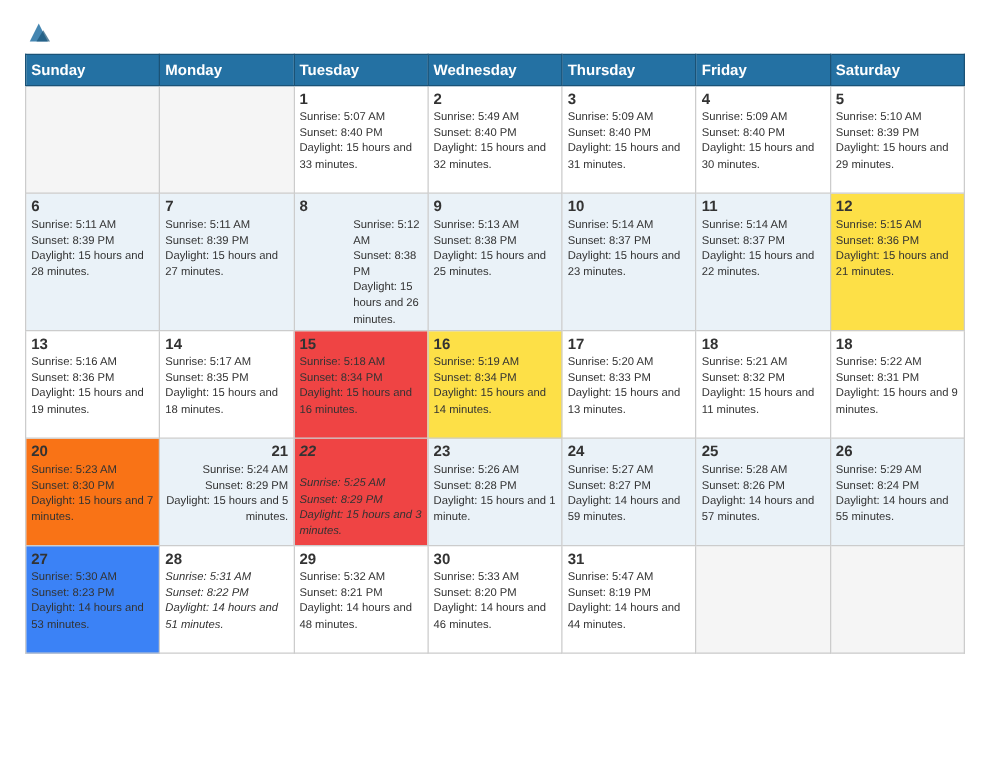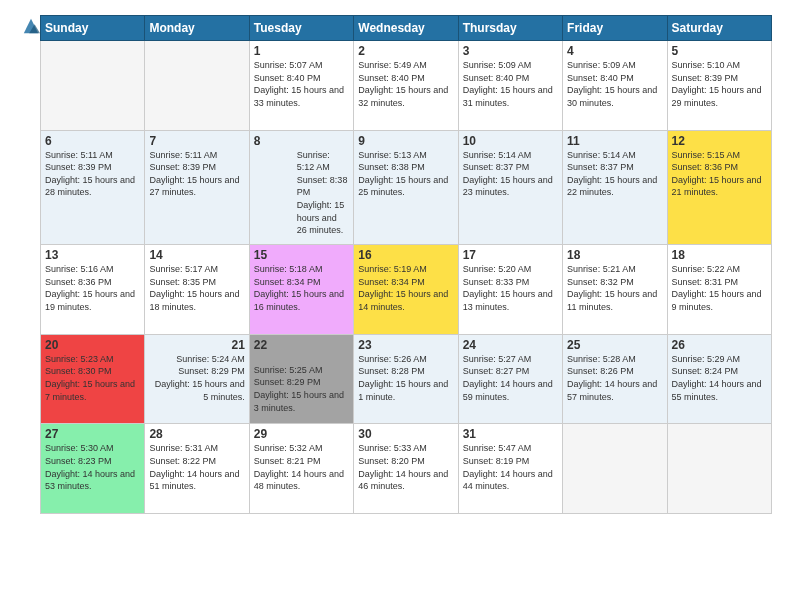--- a/index.html
+++ b/index.html
@@ -8,21 +8,21 @@
       background: #fff;
       width: 792px;
       height: 612px;
       overflow: hidden;
     }
     .page {
       width: 792px;
       height: 524px;
       padding: 15px 20px 10px 20px;
       display: flex;
-      flex-direction: row;
+      flex-direction: column;
     }
     .header {
       display: flex;
       justify-content: space-between;
       align-items: flex-start;
       margin-bottom: 8px;
     }
     .logo {
       display: flex;
       align-items: center;
@@ -231,21 +231,21 @@
             <div class="cell-info" style="white-space: pre-line;">Sunrise: 5:16 AM
 Sunset: 8:36 PM
 Daylight: 15 hours and 19 minutes.</div>
           </td>
           <td style="background-color: rgb(255, 255, 255);">
             <span class="day-number">14</span>
             <div class="cell-info" style="white-space: pre-line;">Sunrise: 5:17 AM
 Sunset: 8:35 PM
 Daylight: 15 hours and 18 minutes.</div>
           </td>
-          <td style="background-color: #f0abfc;">
+          <td style="background-color: #ef4444;">
             <span class="day-number">15</span>
             <div class="cell-info" style="white-space: pre-line;">Sunrise: 5:18 AM
 Sunset: 8:34 PM
 Daylight: 15 hours and 16 minutes.</div>
           </td>
           <td style="background-color: #fde047;">
             <span class="day-number">16</span>
             <div class="cell-info" style="white-space: pre-line;">Sunrise: 5:19 AM
 Sunset: 8:34 PM
 Daylight: 15 hours and 14 minutes.</div>
@@ -263,33 +263,33 @@
 Daylight: 15 hours and 11 minutes.</div>
           </td>
           <td style="background-color: rgb(255, 255, 255);">
             <span class="day-number">18</span>
             <div class="cell-info" style="white-space: pre-line;">Sunrise: 5:22 AM
 Sunset: 8:31 PM
 Daylight: 15 hours and 9 minutes.</div>
           </td>
         </tr>
         <tr>
-          <td style="background-color: #ef4444; margin-left: 44px;">
+          <td style="background-color: #f97316; margin-left: 44px;">
             <span class="day-number">20</span>
             <div class="cell-info" style="white-space: pre-line;">Sunrise: 5:23 AM
 Sunset: 8:30 PM
 Daylight: 15 hours and 7 minutes.</div>
           </td>
           <td style="background-color: rgb(234, 242, 248); text-align: right;">
             <span class="day-number">21</span>
             <div class="cell-info" style="white-space: pre-line;">Sunrise: 5:24 AM
 Sunset: 8:29 PM
 Daylight: 15 hours and 5 minutes.</div>
           </td>
-          <td style="background-color: #a3a3a3;">
+          <td style="background-color: #ef4444; font-style: italic;">
             <span class="day-number">22</span>
             <div class="cell-info" style="white-space: pre-line; margin-top: 12px;">Sunrise: 5:25 AM
 Sunset: 8:29 PM
 Daylight: 15 hours and 3 minutes.</div>
           </td>
           <td style="background-color: rgb(234, 242, 248);">
             <span class="day-number">23</span>
             <div class="cell-info" style="white-space: pre-line;">Sunrise: 5:26 AM
 Sunset: 8:28 PM
 Daylight: 15 hours and 1 minute.</div>
@@ -307,29 +307,29 @@
 Daylight: 14 hours and 57 minutes.</div>
           </td>
           <td style="background-color: rgb(234, 242, 248);">
             <span class="day-number">26</span>
             <div class="cell-info" style="white-space: pre-line;">Sunrise: 5:29 AM
 Sunset: 8:24 PM
 Daylight: 14 hours and 55 minutes.</div>
           </td>
         </tr>
         <tr>
-          <td style="background-color: #86efac;">
+          <td style="background-color: #3b82f6;">
             <span class="day-number">27</span>
             <div class="cell-info" style="white-space: pre-line;">Sunrise: 5:30 AM
 Sunset: 8:23 PM
 Daylight: 14 hours and 53 minutes.</div>
           </td>
           <td style="background-color: rgb(255, 255, 255);">
             <span class="day-number">28</span>
-            <div class="cell-info" style="white-space: pre-line;">Sunrise: 5:31 AM
+            <div class="cell-info" style="white-space: pre-line; font-style: italic;">Sunrise: 5:31 AM
 Sunset: 8:22 PM
 Daylight: 14 hours and 51 minutes.</div>
           </td>
           <td style="background-color: rgb(255, 255, 255);">
             <span class="day-number">29</span>
             <div class="cell-info" style="white-space: pre-line;">Sunrise: 5:32 AM
 Sunset: 8:21 PM
 Daylight: 14 hours and 48 minutes.</div>
           </td>
           <td style="background-color: rgb(255, 255, 255);">

